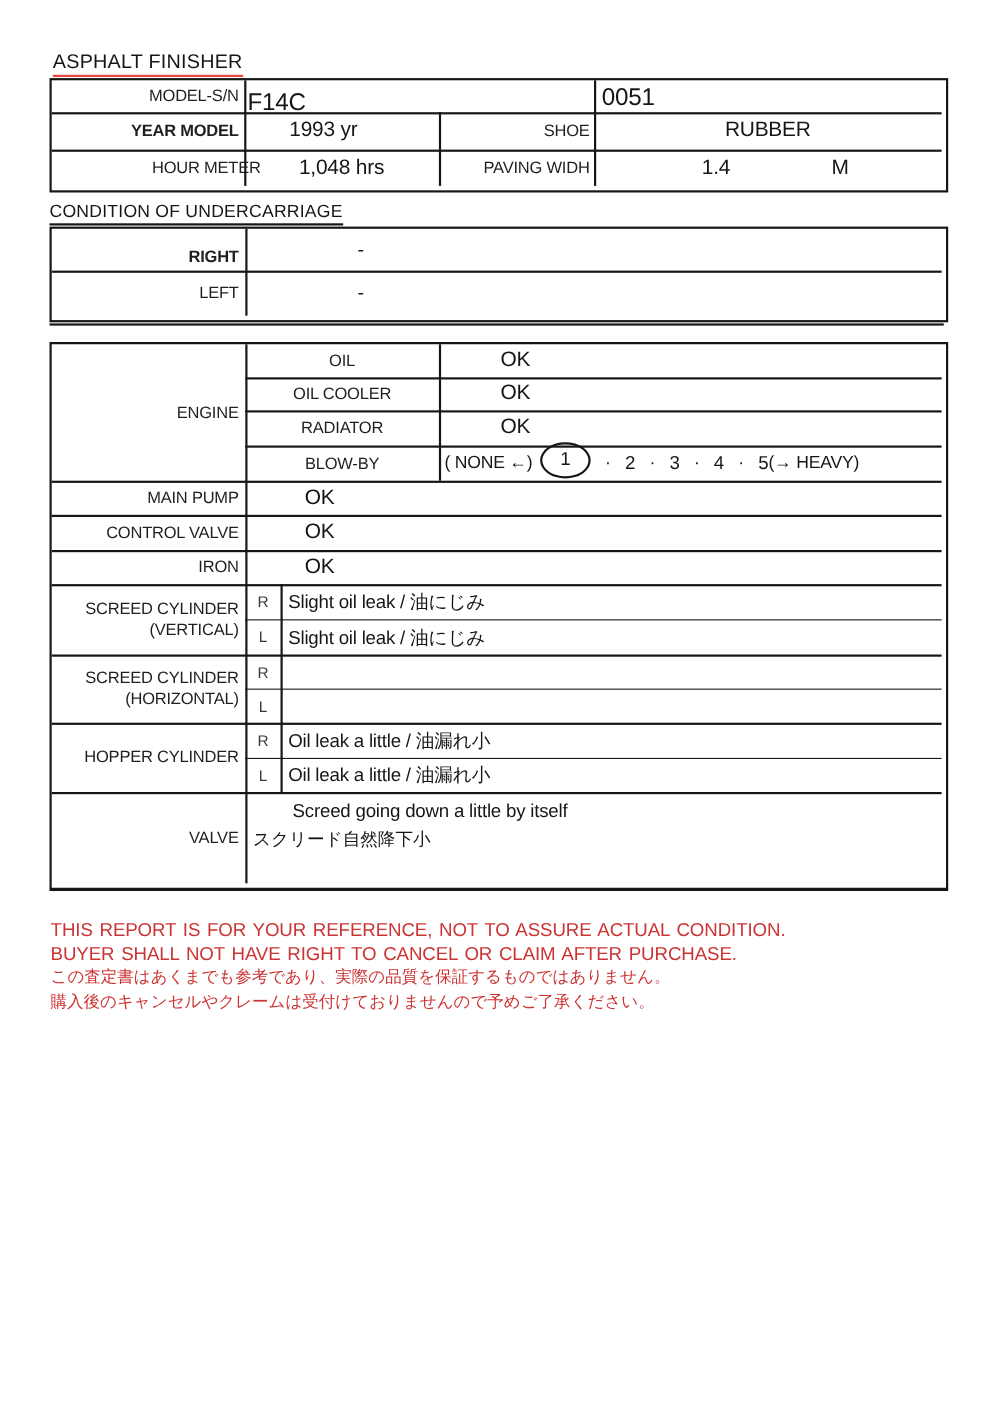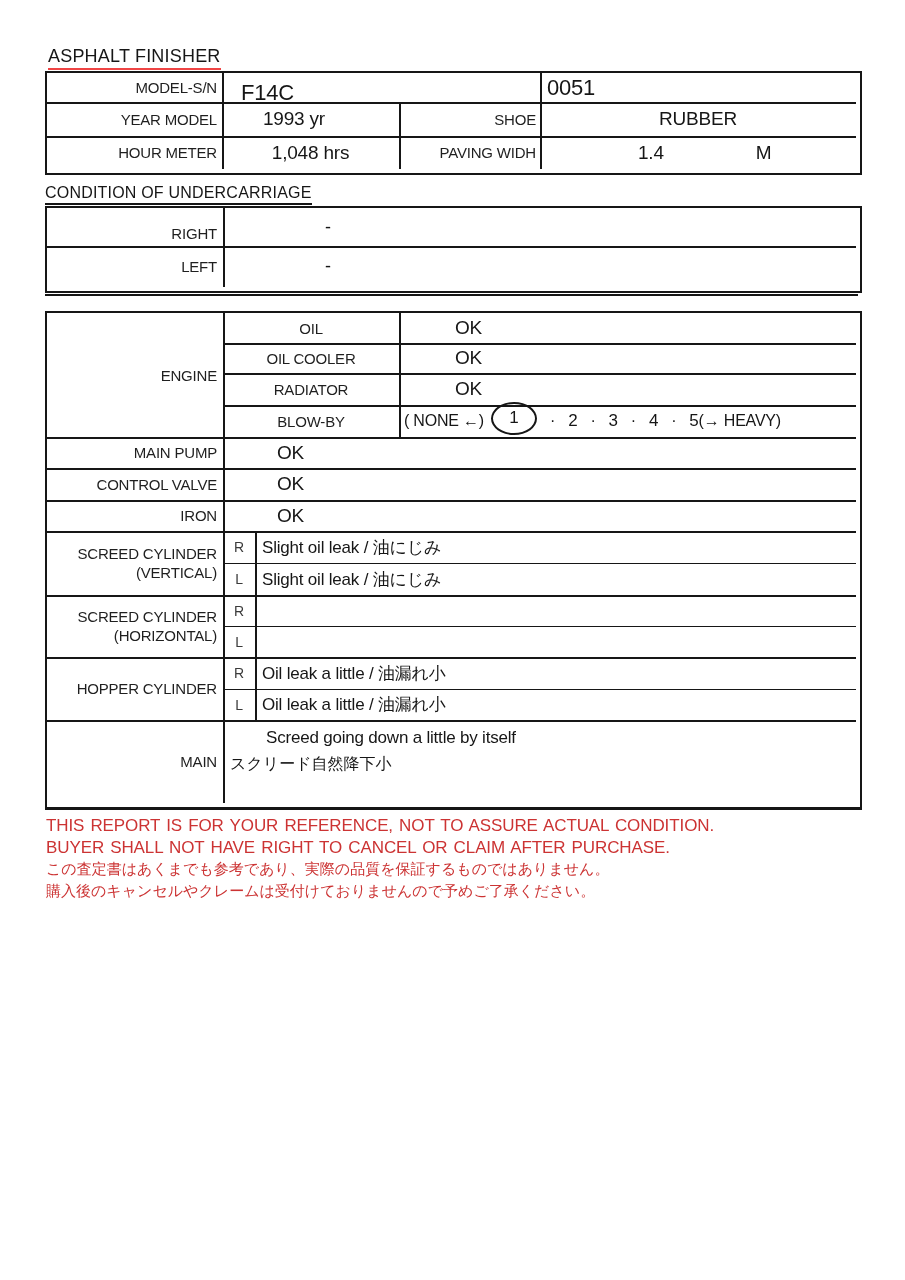--- a/index.html
+++ b/index.html
@@ -28,61 +28,61 @@
   .bb-circle{width:42px;height:29px;border:2px solid #161616;border-radius:50%;
              display:flex;align-items:center;justify-content:center;font-size:17px;
              position:relative;top:-3px;margin-left:7px;flex:0 0 auto;z-index:2;}
   .bb-dot{margin-left:13px;}
   .bb-item{margin-left:13px;font-size:17px;}
   .bb-suffix{text-align:right;}
   .other-val{display:block;padding:5px 0 0 7px;}
   .other-l1{font-size:17px;line-height:25px;letter-spacing:-0.2px;margin-left:36px;}
   .other-l2{font-size:16px;line-height:28px;letter-spacing:0;}
   .double-rule{position:absolute;left:45px;top:294px;width:813px;height:2px;background:#161616;}
-  .disclaimer{position:absolute;left:46px;top:815px;width:780px;}
+  .disclaimer{position:absolute;left:46px;top:835px;width:780px;}
   .disc-en{font-size:17px;line-height:21.5px;letter-spacing:-0.1px;word-spacing:1.5px;}
   .disc-jp{font-size:15px;line-height:22px;}
 </style>
 </head>
 <body>
 
 <div class="page">
 
   <div class="doc-title">ASPHALT FINISHER</div>
 
   <div class="tbl" style="left:45px;top:71px;width:813px;height:100px;">
     <div class="hl" style="left:0;top:29px;width:809px;"></div>
     <div class="hl" style="left:0;top:63px;width:809px;"></div>
     <div class="vl" style="left:175px;top:0;height:96px;"></div>
     <div class="vl" style="left:493px;top:0;height:96px;"></div>
     <div class="vl" style="left:352px;top:29px;height:67px;"></div>
 
     <div class="cell right lbl" style="left:0;top:0;width:170px;height:28px;">MODEL-S/N</div>
-    <div class="cell big" style="left:194px;top:0;width:305px;height:39px;">F14C</div>
+    <div class="cell big" style="left:178px;top:0;width:305px;height:39px;">F14C</div>
     <div class="cell big" style="left:500px;top:0;width:305px;height:29px;">0051</div>
 
-    <div class="cell right lbl" style="left:0;top:29px;width:170px;height:34px;">YEAR MODEL</div>
+    <div class="cell right lbl" style="left:0;top:29px;width:170px;height:34px;font-weight:bold;">YEAR MODEL</div>
     <div class="cell center val" style="left:175px;top:29px;width:144px;height:34px;">1993 yr</div>
     <div class="cell right lbl" style="left:352px;top:29px;width:137px;height:34px;">SHOE</div>
     <div class="cell center val" style="left:493px;top:29px;width:316px;height:34px;">RUBBER</div>
 
-    <div class="cell right lbl" style="left:0;top:63px;width:170px;height:33px;">HOUR METER</div>
+    <div class="cell right lbl" style="left:0;top:63px;width:170px;height:33px;padding-left:20px;">HOUR METER</div>
     <div class="cell center val" style="left:175px;top:63px;width:177px;height:33px;">1,048 hrs</div>
     <div class="cell right lbl" style="left:352px;top:63px;width:137px;height:33px;">PAVING WIDH</div>
     <div class="cell val" style="left:493px;top:63px;width:316px;height:33px;">
       <span style="margin-left:98px;">1.4</span>
       <span style="margin-left:92px;">M</span>
     </div>
   </div>
 
   <div class="section-title">CONDITION OF UNDERCARRIAGE</div>
   <div class="tbl" style="left:45px;top:206px;width:813px;height:83px;">
     <div class="hl" style="left:0;top:38px;width:809px;"></div>
     <div class="vl" style="left:176px;top:0;height:79px;"></div>
-    <div class="cell right lbl" style="left:0;top:0;width:170px;height:50px;">RIGHT</div>
+    <div class="cell right lbl" style="left:0;top:0;width:170px;height:50px;font-weight:bold;">RIGHT</div>
     <div class="cell dash" style="left:278px;top:0;width:200px;height:38px;">-</div>
     <div class="cell right lbl" style="left:0;top:38px;width:170px;height:41px;">LEFT</div>
     <div class="cell dash" style="left:278px;top:38px;width:200px;height:41px;">-</div>
   </div>
   <div class="double-rule"></div>
 
   <div class="tbl" style="left:45px;top:311px;width:813px;height:494px;border-bottom-width:3px;">
 
     <div class="vl" style="left:176px;top:0;height:490px;"></div>
     <div class="vl" style="left:352px;top:0;height:124px;"></div>
@@ -151,21 +151,21 @@
     <div class="cell desc" style="left:215px;top:282px;width:590px;height:31px;"></div>
     <div class="cell center rl" style="left:176px;top:313px;width:32px;height:31px;">L</div>
     <div class="cell desc" style="left:215px;top:313px;width:590px;height:31px;"></div>
 
     <div class="cell right lbl" style="left:0;top:344px;width:170px;height:63px;">HOPPER CYLINDER</div>
     <div class="cell center rl" style="left:176px;top:344px;width:32px;height:32px;">R</div>
     <div class="cell desc" style="left:215px;top:344px;width:590px;height:32px;">Oil leak a little / 油漏れ小</div>
     <div class="cell center rl" style="left:176px;top:376px;width:32px;height:31px;">L</div>
     <div class="cell desc" style="left:215px;top:376px;width:590px;height:31px;">Oil leak a little / 油漏れ小</div>
 
-    <div class="cell right lbl" style="left:0;top:407px;width:170px;height:83px;">MAIN</div>
+    <div class="cell right lbl" style="left:0;top:407px;width:170px;height:83px;">VALVE</div>
     <div class="other-val" style="position:absolute;left:176px;top:407px;width:633px;height:83px;box-sizing:border-box;">
       <div class="other-l1">Screed going down a little by itself</div>
       <div class="other-l2">スクリード自然降下小</div>
     </div>
   </div>
 
   <div class="disclaimer" style="color: rgb(204, 51, 51);">
     <div class="disc-en">THIS REPORT IS FOR YOUR REFERENCE, NOT TO ASSURE ACTUAL CONDITION.</div>
     <div class="disc-en">BUYER SHALL NOT HAVE RIGHT TO CANCEL OR CLAIM AFTER PURCHASE.</div>
     <div class="disc-jp">この査定書はあくまでも参考であり、実際の品質を保証するものではありません。</div>

